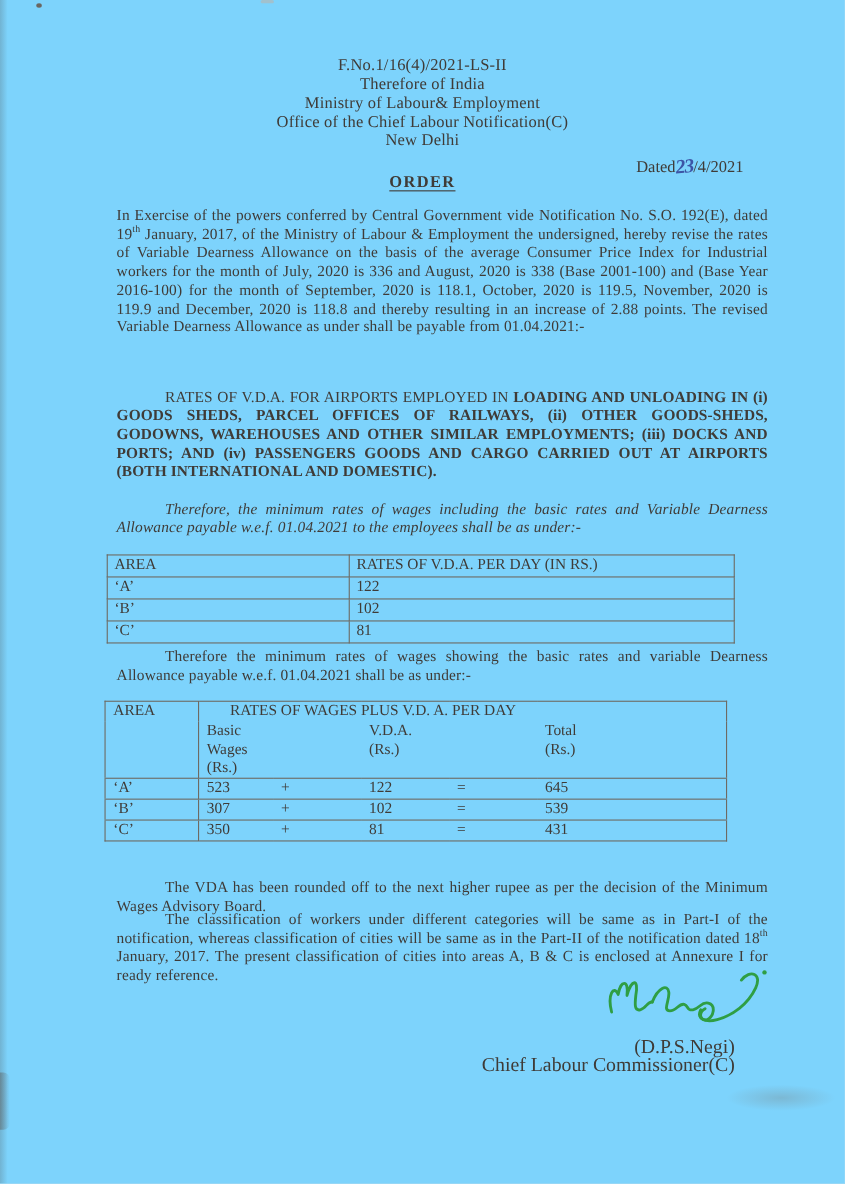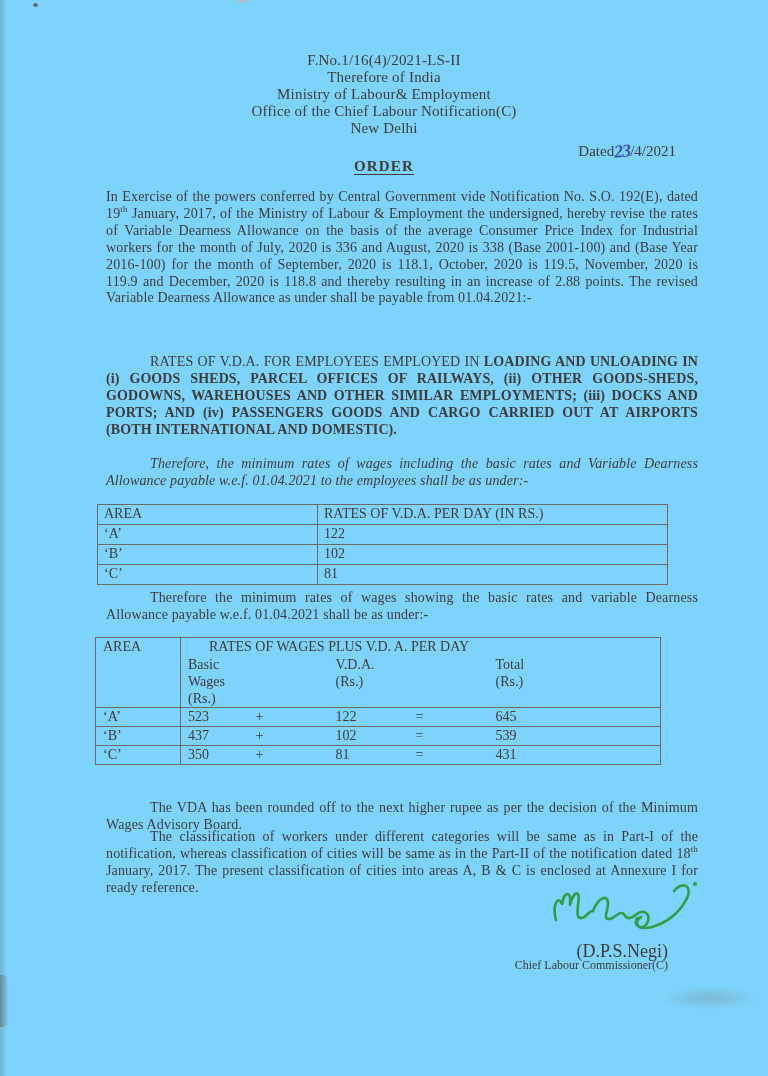--- a/index.html
+++ b/index.html
@@ -63,21 +63,21 @@
   }
   .t2 td{padding:0 0 0 7px;}
   .t2 .c-area{border-right:1.2px solid #6e6a63;}
   .t2 .title-cell{padding-left:28px;height:18px;}
   .t2 .sub-row td{height:51px;}
   .t2 .stack{display:flex;flex-direction:column;height:51px;justify-content:flex-start;}
   .t2 tr.data td{border-top:1.2px solid #6e6a63;height:18px;}
 
   .sig-wrap{position:absolute;top:876px;left:548px;width:158px;height:64px;}
   .sig-name{position:absolute;top:941px;left:90px;width:578px;text-align:right;font-size:18px;}
-  .sig-title{position:absolute;top:958px;left:90px;width:578px;text-align:right;font-size:12px;}
+  .sig-title{position:absolute;top:958px;left:90px;width:578px;text-align:right;font-size:18px;}
 
   
   .speck-tl{position:absolute;left:33px;top:3px;width:5px;height:4px;background:#6a6661;border-radius:50%;}
   .speck-top{position:absolute;left:237px;top:0;width:12px;height:3px;background:#b9b5af;opacity:.6;border-radius:2px;}
   .smudge-bl{position:absolute;left:0;top:975px;width:9px;height:52px;
     background:linear-gradient(90deg,rgba(90,85,80,.45),rgba(90,85,80,0));border-radius:0 6px 6px 0;}
   .smudge-br{position:absolute;left:660px;top:986px;width:100px;height:24px;
     background:radial-gradient(ellipse at center,rgba(120,115,108,.28),rgba(120,115,108,0) 70%);}
 </style>
 </head>
@@ -97,21 +97,21 @@
     <div>Office of the Chief Labour Notification(C)</div>
     <div>New Delhi</div>
   </div>
 
   <div class="dated"><span>Dated</span><span class="hand-day">23</span><span>/4/2021</span></div>
 
   <div class="order">ORDER</div>
 
   <div class="para p1"><span>In Exercise of the powers conferred by Central Government vide Notification No. S.O. 192(E), dated 19</span><sup>th</sup><span> January, 2017, of the Ministry of Labour &amp; Employment the undersigned, hereby revise the rates of Variable Dearness Allowance on the basis of the average Consumer Price Index for Industrial workers for the month of July, 2020 is 336 and August, 2020 is 338 (Base 2001-100) and (Base Year 2016-100) for the month of September, 2020 is 118.1, October, 2020 is 119.5, November, 2020 is 119.9 and December, 2020 is 118.8 and thereby resulting in an increase of 2.88 points. The revised Variable Dearness Allowance as under shall be payable from 01.04.2021:-</span></div>
 
-  <div class="para p2 indent"><span class="lead">RATES OF V.D.A. FOR EMPLOYEES EMPLOYED  IN </span><span>LOADING AND UNLOADING IN (i) GOODS SHEDS, PARCEL OFFICES OF RAILWAYS, (ii) OTHER GOODS-SHEDS, GODOWNS, WAREHOUSES AND OTHER SIMILAR EMPLOYMENTS; (iii) DOCKS AND PORTS; AND (iv) PASSENGERS GOODS AND CARGO CARRIED OUT AT AIRPORTS (BOTH INTERNATIONAL AND DOMESTIC).</span></div>
+  <div class="para p2 indent"><span class="lead">RATES OF V.D.A. FOR AIRPORTS EMPLOYED  IN </span><span>LOADING AND UNLOADING IN (i) GOODS SHEDS, PARCEL OFFICES OF RAILWAYS, (ii) OTHER GOODS-SHEDS, GODOWNS, WAREHOUSES AND OTHER SIMILAR EMPLOYMENTS; (iii) DOCKS AND PORTS; AND (iv) PASSENGERS GOODS AND CARGO CARRIED OUT AT AIRPORTS (BOTH INTERNATIONAL AND DOMESTIC).</span></div>
 
   <div class="para p3 indent">Therefore, the minimum rates of wages including the basic rates and Variable Dearness Allowance payable w.e.f. 01.04.2021 to the employees shall be as under:-</div>
 
   <table class="t1">
     <tbody>
         <tr>
       <td class="c1">AREA</td>
       <td>RATES OF V.D.A. PER DAY (IN RS.)</td>
     </tr>
     <tr>
@@ -171,21 +171,21 @@
     <tr class="data">
       <td class="c-area">‘A’</td>
       <td>523</td>
       <td>+</td>
       <td>122</td>
       <td>=</td>
       <td>645</td>
     </tr>
     <tr class="data">
       <td class="c-area">‘B’</td>
-      <td>437</td>
+      <td>307</td>
       <td>+</td>
       <td>102</td>
       <td>=</td>
       <td>539</td>
     </tr>
     <tr class="data">
       <td class="c-area">‘C’</td>
       <td>350</td>
       <td>+</td>
       <td>81</td>

